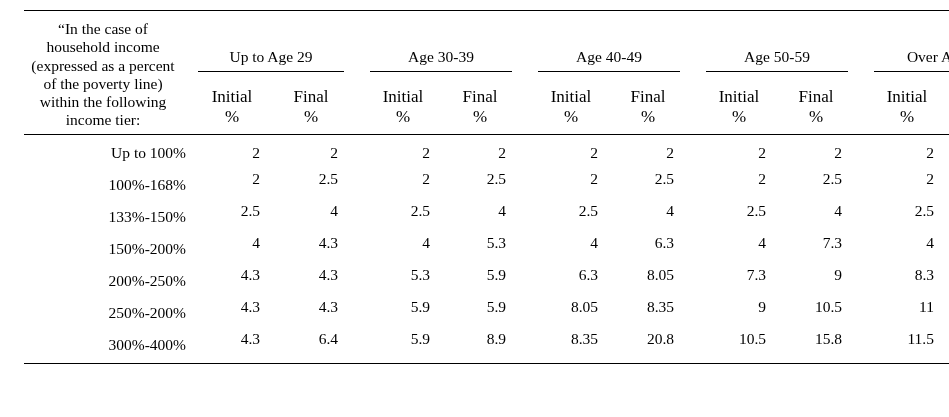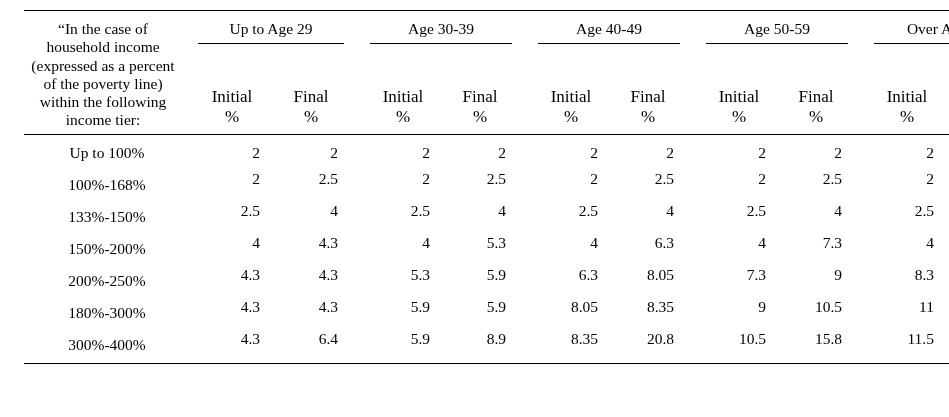--- a/index.html
+++ b/index.html
@@ -56,20 +56,21 @@
   td.group-head {
     text-align: center;
     vertical-align: top;
     padding: 9px 0 4px 0;
     font-size: 15.5px;
     white-space: nowrap;
   }
   td.group-head .grp-label {
     display: inline-block;
     padding: 0 4px 5px 4px;
+    margin-top: 28px;
   }
   .grp-underline {
     display: block;
     height: 0;
     border-bottom: 1.1px solid #000;
     margin: 0 6px;
   }
 
   
   td.sub-head {
@@ -79,21 +80,21 @@
     line-height: 1.18;
     font-size: 17px;
     white-space: nowrap;
   }
   td.spacer-head {
     padding: 0;
   }
 
   
   td.stub-cell {
-    text-align: center;
+    text-align: right;
     padding: 13px 6px 1px 4px;
     font-size: 15.5px;
     white-space: nowrap;
   }
   td.num {
     text-align: right;
     padding: 1px 12px 1px 2px;
     font-size: 15.5px;
     white-space: nowrap;
   }
@@ -299,21 +300,21 @@
         <td class="num">8.05</td>
         <td></td>
         <td class="num">7.3</td>
         <td class="num">9</td>
         <td></td>
         <td class="num">8.3</td>
         <td class="num">10</td>
       </tr>
 
       <tr>
-        <td class="stub-cell">180%-300%</td>
+        <td class="stub-cell">250%-200%</td>
         <td class="num">4.3</td>
         <td class="num">4.3</td>
         <td></td>
         <td class="num">5.9</td>
         <td class="num">5.9</td>
         <td></td>
         <td class="num">8.05</td>
         <td class="num">8.35</td>
         <td></td>
         <td class="num">9</td>

